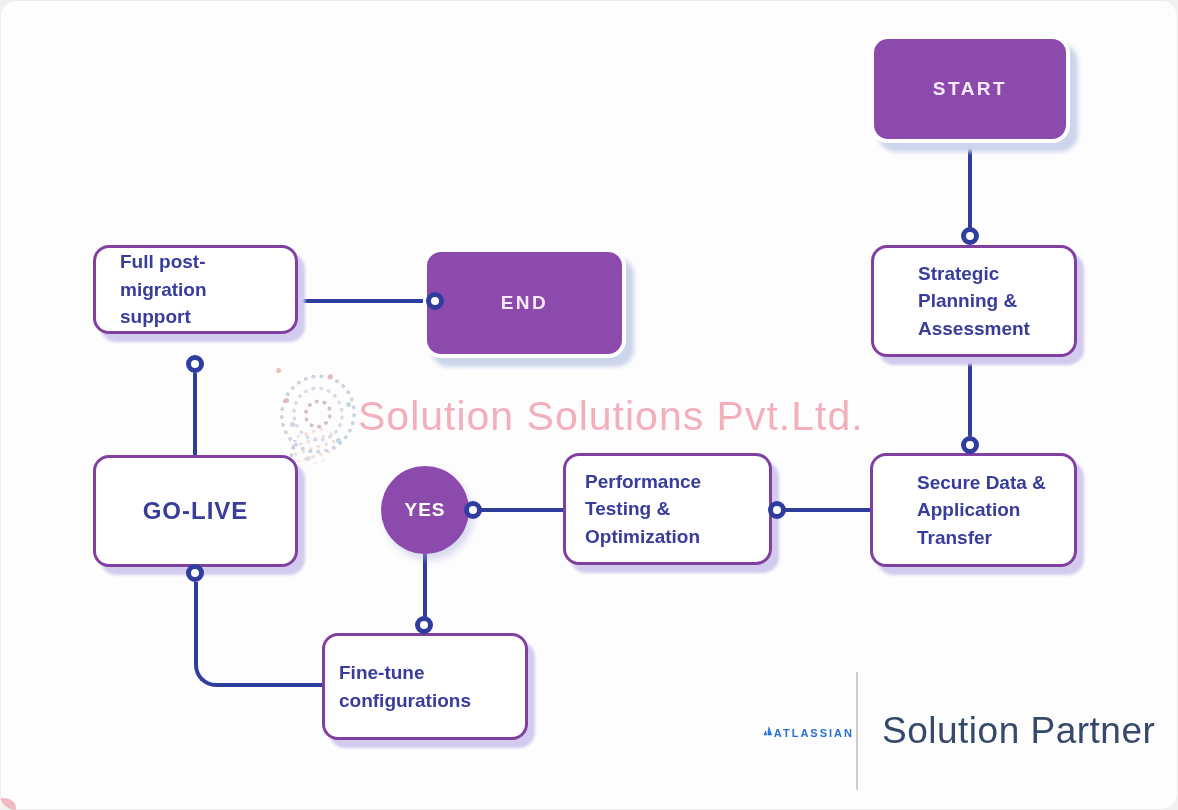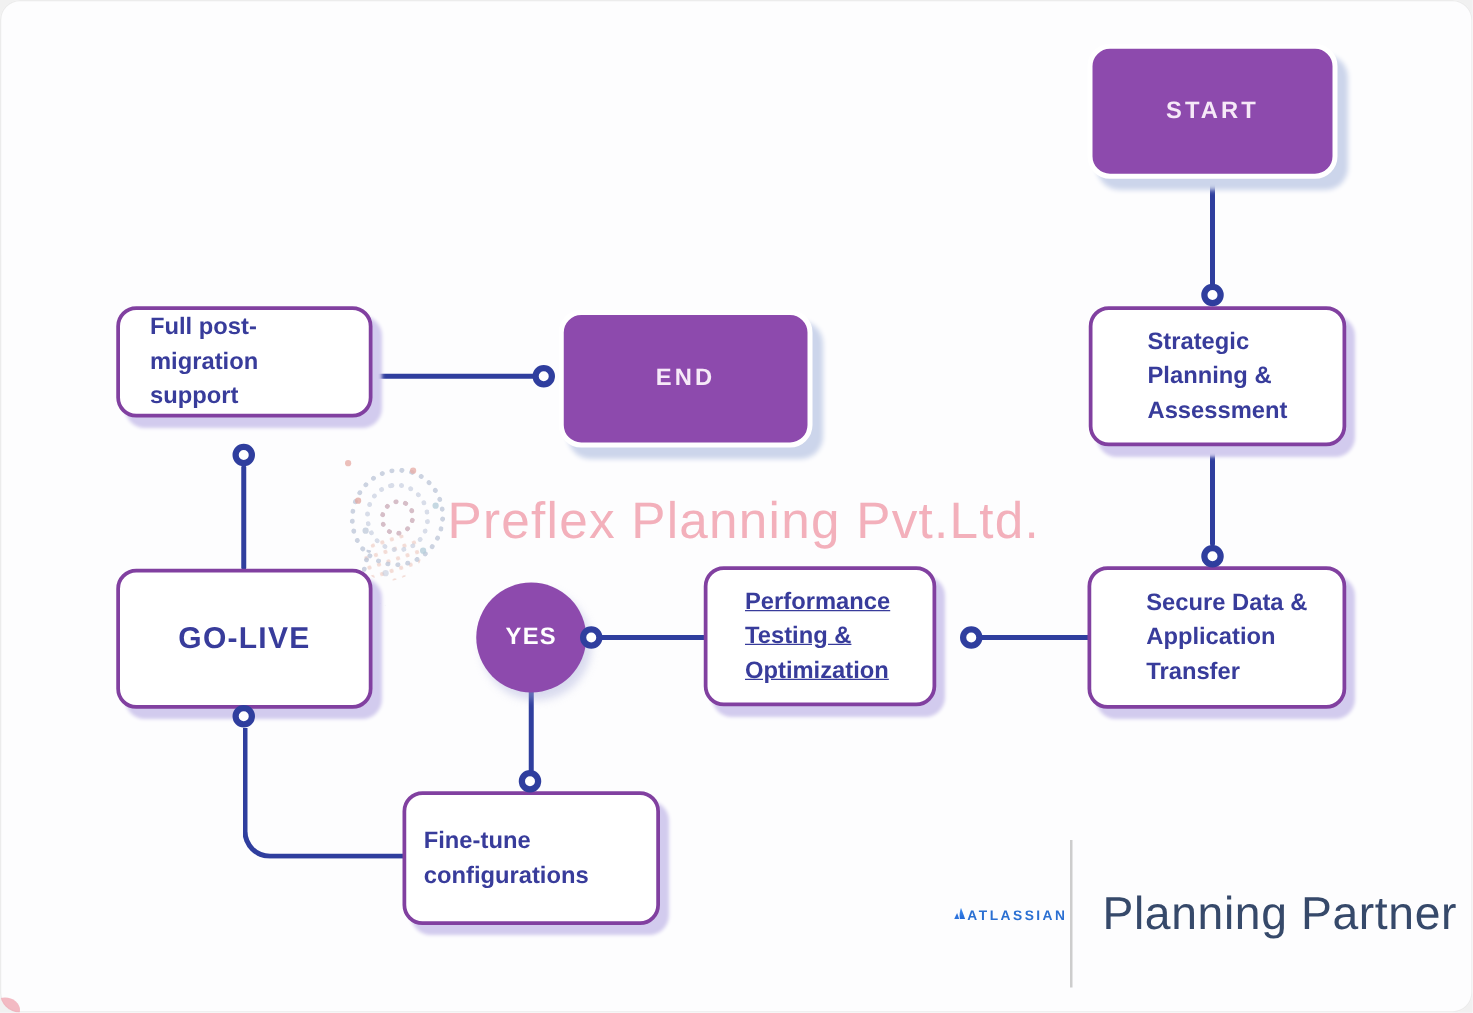--- a/index.html
+++ b/index.html
@@ -92,21 +92,21 @@
   <div class="halftone"></div>
   <div class="corner-accent"></div>
 
   <div class="wm-logo">
     <div class="wm-ring wm-ring1"></div>
     <div class="wm-ring wm-ring2"></div>
     <div class="wm-ring wm-ring3"></div>
     <div class="wm-tail"></div>
     <div class="wm-accents"></div>
   </div>
-  <div class="watermark">Preflex Planning Pvt.Ltd.</div>
+  <div class="watermark">Solution Solutions Pvt.Ltd.</div>
 
   <div class="vline" style="left:968px; top:143px; height:86px;"></div>
   <div class="vline" style="left:968px; top:357px; height:80px;"></div>
   <div class="hline" style="left:784px; top:508px; width:88px;"></div>
   <div class="hline" style="left:478px; top:508px; width:88px;"></div>
   <div class="vline" style="left:423px; top:552px; height:66px;"></div>
   <div class="elbow" style="left:194px; top:582px; width:129px; height:105px;"></div>
   <div class="vline" style="left:193px; top:372px; height:84px;"></div>
   <div class="hline" style="left:298px; top:299px; width:131px;"></div>
 
@@ -124,55 +124,55 @@
   </div>
 
   <div class="box box--process box--process-left" style="left:871px; top:245px; width:206px; height:112px;">
     <span>Strategic Planning &amp; Assessment</span>
   </div>
 
   <div class="box box--process box--process-left" style="left:870px; top:453px; width:207px; height:114px;">
     <span>Secure Data &amp; Application Transfer</span>
   </div>
 
-  <div class="box box--process" style="left:563px; top:453px; width:186px; height:112px; padding:0 30px;text-decoration:underline;">
+  <div class="box box--process" style="left:563px; top:453px; width:209px; height:112px; padding:0 19px;">
     <span>Performance Testing &amp; Optimization</span>
   </div>
 
   <div class="circle--decision" style="left:381px; top:466px;">
     <span>YES</span>
   </div>
 
   <div class="box box--process" style="left:322px; top:633px; width:206px; height:107px; padding:0 14px;">
     <span>Fine-tune configurations</span>
   </div>
 
   <div class="box box--process" style="left:93px; top:455px; width:205px; height:112px; font-size:24px; letter-spacing:1px;">
     <span>GO-LIVE</span>
   </div>
 
   <div class="box box--process" style="left:93px; top:245px; width:205px; height:89px; padding:16px 24px;">
     <span>Full post-migration support</span>
   </div>
 
-  <div class="box box--terminal" style="left:447px; top:248px; width:203px; height:110px;">
+  <div class="box box--terminal" style="left:423px; top:248px; width:203px; height:110px;">
     <span>END</span>
   </div>
 
   <div class="partner">
     <div class="atl-logo-block">
       <svg width="70" height="62" viewBox="0 0 68 60">
         <defs>
           <linearGradient id="sailGrad" x1="0" y1="0" x2="0" y2="1">
             <stop offset="0" stop-color="#3f8ef2"></stop>
             <stop offset="1" stop-color="#2268d6"></stop>
           </linearGradient>
         </defs>
         <path d="M39,2 C33,18 31,36 34,54 L58,54 Z" fill="url(#sailGrad)"></path>
         <path d="M8,54 L21,26 L31,54 Z" fill="#2a72dd"></path>
       </svg>
       <div class="atl-brand">ATLASSIAN</div>
     </div>
     <div class="partner-divider"></div>
-    <div class="partner-label">Planning Partner</div>
+    <div class="partner-label">Solution Partner</div>
   </div>
 
 </div>
 
 </body></html>

